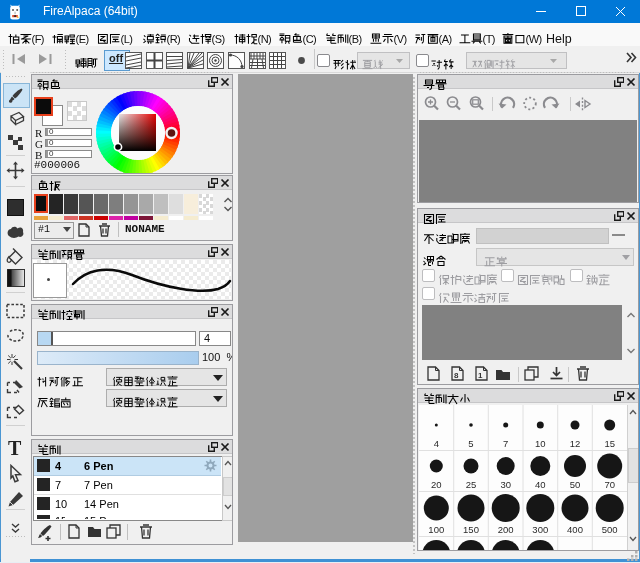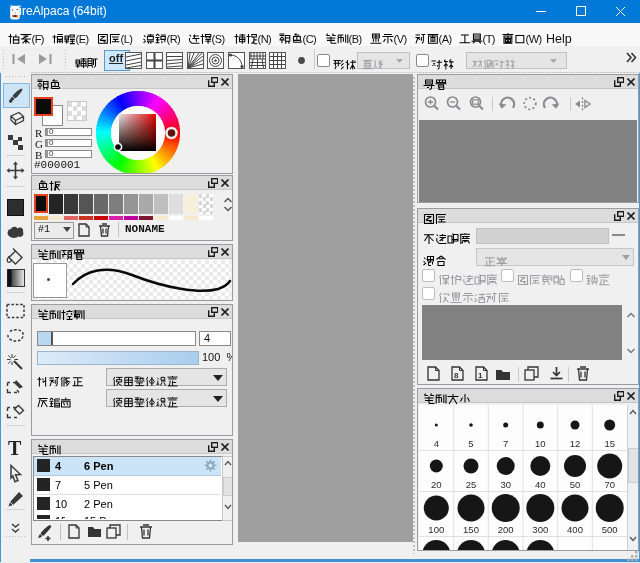--- a/index.html
+++ b/index.html
@@ -21,21 +21,21 @@
 <path d="M3 3 L2.2 0.6 L4.4 2.2 Z" fill="#fff"></path>
     <path d="M11 3 L11.8 0.6 L9.6 2.2 Z" fill="#fff"></path>
 <rect x="2.2" y="1.8" width="9.6" height="13.6" rx="2.5" fill="#fff"></rect>
 <circle cx="5" cy="6" r="1" fill="#555"></circle>
     <circle cx="9.2" cy="6" r="1" fill="#555"></circle>
 <rect x="6.3" y="7.6" width="1.6" height="2.6" fill="#ccc"></rect>
 <path d="M4.2 11 h5.6 v2.2 h-5.6 Z" fill="#e04e2e"></path>
     <rect x="6.2" y="11.2" width="1.8" height="1.8" fill="#2a2a2a"></rect>
 <rect x="9" y="12.6" width="1.6" height="1.4" fill="#f0c040"></rect>
 </svg>
-<div class="p" style="left:12px;top:4px;font-size:12px;color:#fff">FireAlpaca (64bit)</div>
+<div class="p" style="left:43px;top:4px;font-size:12px;color:#fff">FireAlpaca (64bit)</div>
 <svg class="p" style="left:531px;top:0" width="109" height="23" viewBox="0 0 109 23">
     <path d="M5 11.5 H15" stroke="#fff" stroke-width="1"></path>
     <rect x="45.5" y="6.5" width="9" height="9" fill="none" stroke="#fff" stroke-width="1"></rect>
     <path d="M85 7 L94 16 M94 7 L85 16" stroke="#fff" stroke-width="1"></path>
   </svg>
 <div class="p" style="left:0;top:23px;width:640px;height:23px;background:#f9f9f9"></div>
 <div class="p" style="left:8px;top:29px;"><svg class="cj" width="11.8" height="11.8" viewBox="0 0 12 12">
       <path d="M2.5 1V11M0.5 3.5H4.5M5.5 4H11V10.5H5.5ZM5.5 7H11M8 1.5V4" stroke="#000" stroke-width="1.05" fill="none"></path>
     </svg><svg class="cj" width="11.8" height="11.8" viewBox="0 0 12 12">
       <path d="M0.5 1.5H11.5M3.5 3L8.5 3M8 3L2 6M1 6H11M6 6V11M6 7L2.5 10.5M6 7L9.5 10.5" stroke="#000" stroke-width="1.05" fill="none"></path>
@@ -387,21 +387,21 @@
 <div class="p" style="left:14px;top:54px;width:2px;height:6px;background:#999"></div>
 <div class="p" style="left:17px;top:52px;font-size:8px;color:#333">0</div>
 <div class="p" style="left:3px;top:63px;font-size:11px;color:#111;font-family:'Liberation Serif',serif">G</div>
 <div class="p" style="left:13px;top:64px;width:45px;height:6px;background:#fff;border:1px solid #8a8a8a"></div>
 <div class="p" style="left:14px;top:65px;width:2px;height:6px;background:#999"></div>
 <div class="p" style="left:17px;top:63px;font-size:8px;color:#333">0</div>
 <div class="p" style="left:3px;top:74px;font-size:11px;color:#111;font-family:'Liberation Serif',serif">B</div>
 <div class="p" style="left:13px;top:75px;width:45px;height:6px;background:#fff;border:1px solid #8a8a8a"></div>
 <div class="p" style="left:14px;top:76px;width:2px;height:6px;background:#999"></div>
 <div class="p" style="left:17px;top:74px;font-size:8px;color:#333">0</div>
-<div class="p" style="left:2px;top:84px;font-size:11px;color:#111;font-family:'Liberation Mono',monospace">#000001</div>
+<div class="p" style="left:2px;top:84px;font-size:11px;color:#111;font-family:'Liberation Mono',monospace">#000006</div>
 </div>
 <div class="panel" style="left:31px;top:175px;width:200px;height:64px">
     <div class="ptitle">
       <div style="position:absolute;left:5px;top:0px"><svg class="cj" width="12" height="12" viewBox="0 0 12 12">
           <path d="M5.5 0.5L3.5 2M3.5 2H8.5M2.5 3.5H9.5V7.5H2.5ZM6 3.5V7.5M2.5 7.5V9.5M2.5 9.5H10.5M10.5 8V9.5" stroke="#000" stroke-width="1.05" fill="none"></path>
         </svg><svg class="cj" width="12" height="12" viewBox="0 0 12 12">
           <path d="M2.5 1V11M0.5 3.5H4.5M5.5 2H11.5M6.5 2V10.5M6.5 4.5L5.5 10.5M6.5 4.5H10.5M7.5 4.5L7 8M7.5 6.5L10.5 10.5M10.5 4.5L8 8" stroke="#000" stroke-width="1.05" fill="none"></path>
         </svg></div>
       <svg class="pbtn" style="left:176px;top:2px" width="10" height="10" viewBox="0 0 10 10">
         <rect x="3.7" y="0.7" width="6" height="4.6" fill="none" stroke="#1a1a1a" stroke-width="1.4"></rect>
@@ -584,24 +584,24 @@
 <div class="p" style="left:52px;top:20px;font-size:11px;font-weight:bold;color:#000">6 Pen</div>
 <svg class="p" style="left:172px;top:19px" width="13" height="13" viewBox="0 0 13 13">
       <circle cx="6.5" cy="6.5" r="3" fill="none" stroke="#8fa8bc" stroke-width="2"></circle>
       <g stroke="#8fa8bc" stroke-width="1.6">
         <path d="M6.5 0.5 V3 M6.5 10 V12.5 M0.5 6.5 H3 M10 6.5 H12.5 M2.3 2.3 L4 4 M9 9 L10.7 10.7 M2.3 10.7 L4 9 M9 4 L10.7 2.3"></path>
       </g>
     </svg>
 <div class="p" style="left:2px;top:36px;width:187px;height:18px;border-bottom:1px solid #e0e0e0"></div>
 <div class="p" style="left:5px;top:38px;width:13px;height:13px;background:#242424"></div>
 <div class="p" style="left:23px;top:39px;font-size:11px;color:#000">7</div>
-<div class="p" style="left:52px;top:39px;font-size:11px;color:#000">5 Pen</div>
+<div class="p" style="left:52px;top:39px;font-size:11px;color:#000">7 Pen</div>
 <div class="p" style="left:5px;top:57px;width:13px;height:13px;background:#242424"></div>
 <div class="p" style="left:23px;top:58px;font-size:11px;color:#000">10</div>
-<div class="p" style="left:52px;top:58px;font-size:11px;color:#000">2 Pen</div>
+<div class="p" style="left:52px;top:58px;font-size:11px;color:#000">14 Pen</div>
 <div class="p" style="left:5px;top:75px;width:13px;height:4px;background:#242424"></div>
 <div class="p" style="left:23px;top:75px;width:10px;height:4px;overflow:hidden;font-size:11px;color:#000">15</div>
 <div class="p" style="left:52px;top:75px;width:30px;height:4px;overflow:hidden;font-size:11px;color:#000">15 Pen</div>
 <div class="p" style="left:190px;top:16px;width:11px;height:63px;background:#f0f0f0;border:1px solid #c8c8c8"></div>
 <svg class="p" style="left:192px;top:20px" width="8" height="6" viewBox="0 0 8 6">
       <path d="M1 5 L4 1.5 L7 5" stroke="#555" stroke-width="1.3" fill="none"></path>
     </svg>
 <div class="p" style="left:191px;top:37px;width:9px;height:17px;background:#e2e2e2;border:1px solid #cdcdcd"></div>
 <svg class="p" style="left:192px;top:64px" width="8" height="6" viewBox="0 0 8 6">
       <path d="M1 1 L4 4.5 L7 1" stroke="#555" stroke-width="1.3" fill="none"></path>

